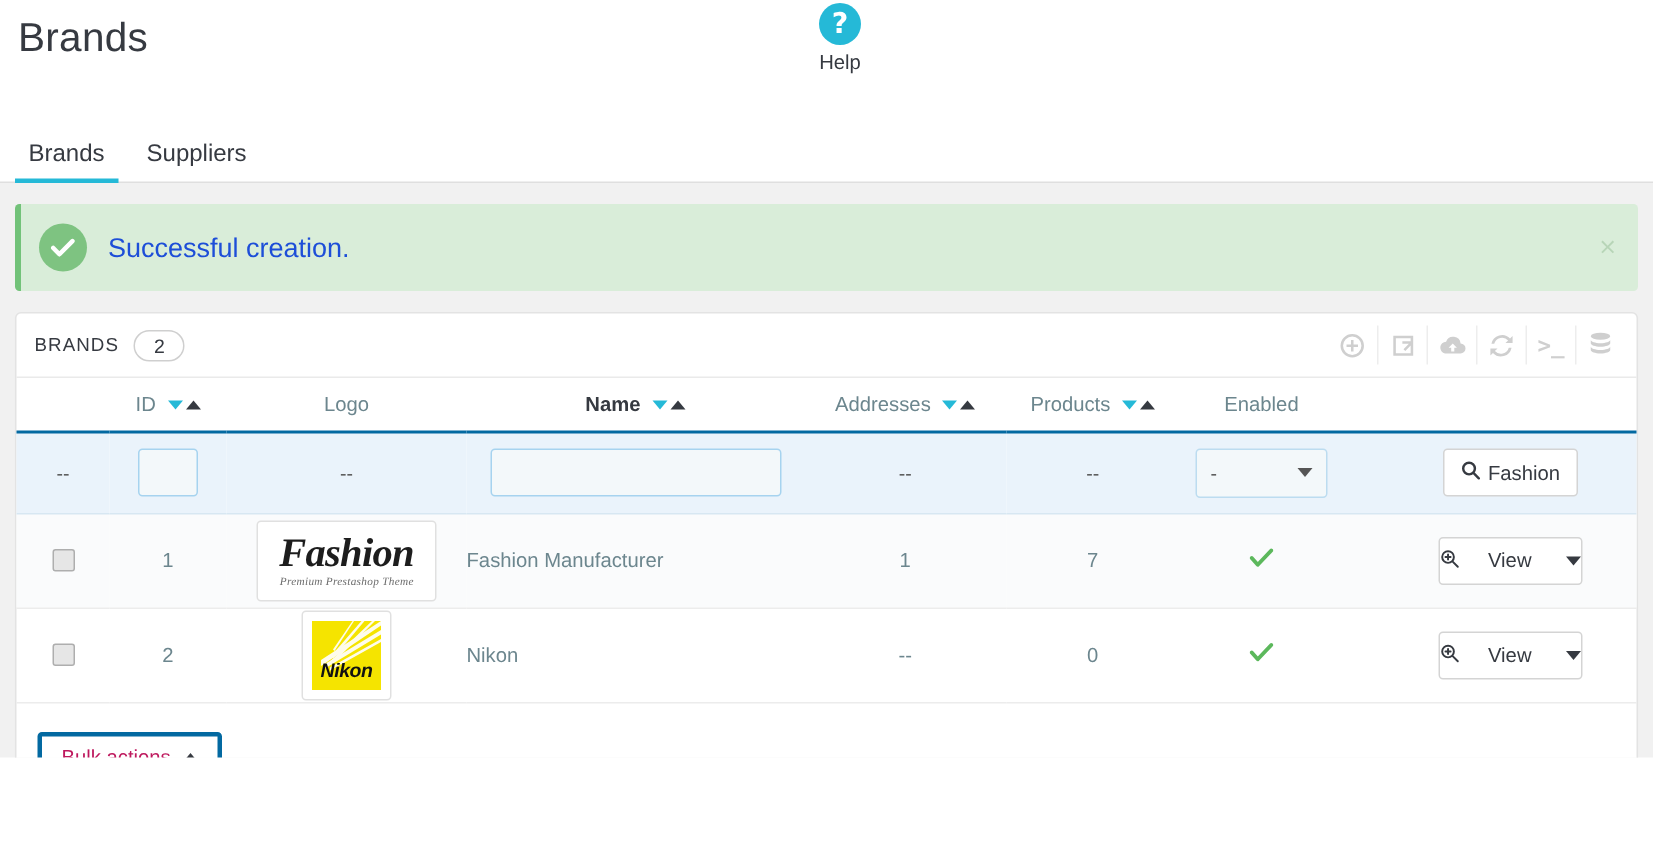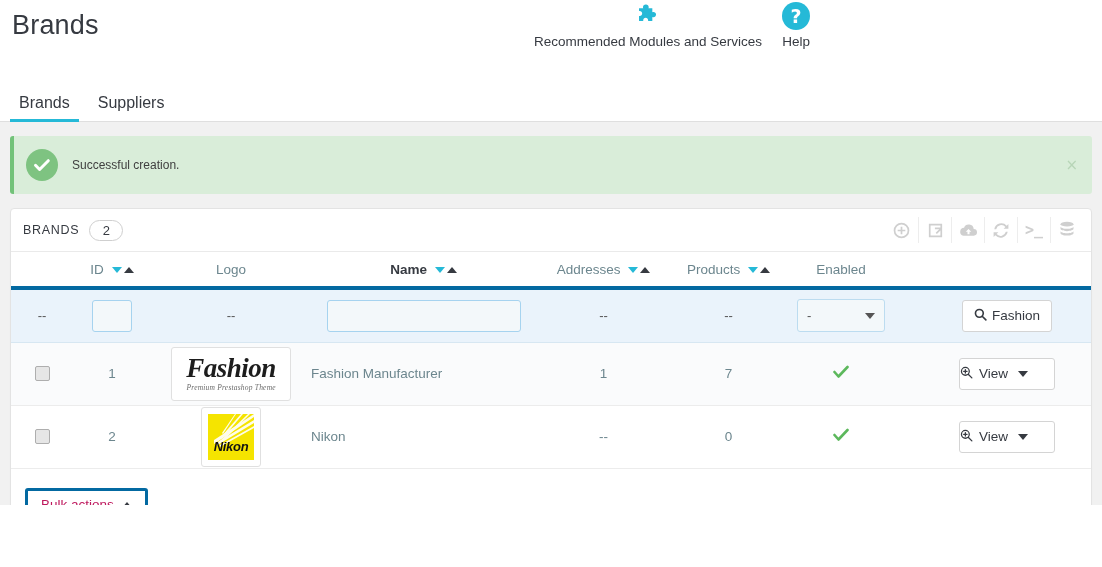--- a/index.html
+++ b/index.html
@@ -95,22 +95,22 @@
   .alert-icon {
     width: 32px; height: 32px; border-radius: 50%;
     background: #7ec381;
     margin-left: 12px;
     display:flex; align-items:center; justify-content:center;
     flex: none;
   }
   .alert-icon svg { display:block; }
   .alert-text {
     margin-left: 14px;
-    color: #404040;
-    font-size: 12px;
+    color: #1d4ed8;
+    font-size: 18px;
   }
   .alert-close {
     position: absolute; right: 14px; top: 50%; transform: translateY(-50%);
     color: #b7d5b7; font-size: 15px; cursor: pointer; line-height:1;
     font-family:"DejaVu Sans", sans-serif;
   }
 
   
   .panel {
     background: #fff;
@@ -163,21 +163,21 @@
   .col-prod { width: 115px; }
   .col-en   { width: 110px; }
   .col-act  { width: 195px; }
 
   thead th {
     height: 36px;
     font-size: 13.5px;
     color: #6c868e;
     font-weight: normal;
     vertical-align: middle;
-    border-bottom: 4px solid #0369a1;
+    border-bottom: 2px solid #0369a1;
   }
   thead th.bold-h { color:#363a41; font-weight: bold; }
   .sorts { display:inline-flex; flex-direction:row; margin-left:4px; vertical-align: middle; gap:2px;}
   .caret-d { width:0;height:0;border-left:5px solid transparent;border-right:5px solid transparent;border-top:6px solid #25b9d7; }
   .caret-u { width:0;height:0;border-left:5px solid transparent;border-right:5px solid transparent;border-bottom:6px solid #363a41; }
 
   tr.filter-row td {
     background: #eaf3fb;
     height: 54px;
     vertical-align: middle;
@@ -260,21 +260,21 @@
     position: relative; z-index:2;
     font-family:"Liberation Sans", sans-serif;
     font-style: italic; font-weight: bold;
     font-size: 13px; color:#111; margin-bottom: 6px;
     letter-spacing:-.3px;
   }
   .check { color:#5cb85c; }
   .btn-view {
     width: 96px; height: 32px;
     border: 1px solid #d4d4d4; border-radius: 3px; background:#fff;
-    display:flex; align-items:center; justify-content:flex-start; gap: 6px;
+    display:flex; align-items:center; justify-content:space-between; gap: 6px;
     font-size: 13.5px; color:#363a41;
     cursor:pointer;
     margin-left: auto; margin-right: 36px;
   }
   .btn-view .car { width:0;height:0;border-left:5px solid transparent;border-right:5px solid transparent;border-top:6px solid #363a41; margin-left:4px;}
 
   .panel-foot { height: 72px; display:flex; align-items:center; padding-left: 14px; }
   .btn-bulk {
     height: 34px; padding: 0 13px;
     border:3px solid #0369a1; border-radius:3px; background:#fff;
@@ -288,28 +288,20 @@
 
 <div class="page">
 
   <div class="header">
     <h1 class="page-title">Brands</h1>
 
     <div class="toolbar">
 
 
 
-      <div class="tb-item">
-        <span class="tb-icon">
-          <svg width="30" height="28" viewBox="0 0 24 24" fill="#25b9d7">
-            <path d="M10.3 2.2c1.3 0 2.3 1 2.3 2.2 0 .4-.1.7-.3 1h3.4v3.4c.3-.2.6-.3 1-.3 1.2 0 2.2 1 2.2 2.3s-1 2.3-2.2 2.3c-.4 0-.7-.1-1-.3v3.4h-3.6v-.6c0-1.2-.9-2.1-2.1-2.1s-2.1.9-2.1 2.1v.6H4.3V12h.6c1.2 0 2.1-.9 2.1-2.1S6.1 7.8 4.9 7.8h-.6V5.4h3.7c-.2-.3-.3-.6-.3-1 0-1.2 1-2.2 2.3-2.2z"></path>
-          </svg>
-        </span>
-        <span class="tb-label">Recommended Modules and Services</span>
-      </div>
 
       <div class="tb-item" style="margin-left:10px;">
         <span class="tb-icon">
           <span class="circ">
               <span class="qmark">?</span>
             </span>
         </span>
         <span class="tb-label">Help</span>
       </div>
 

